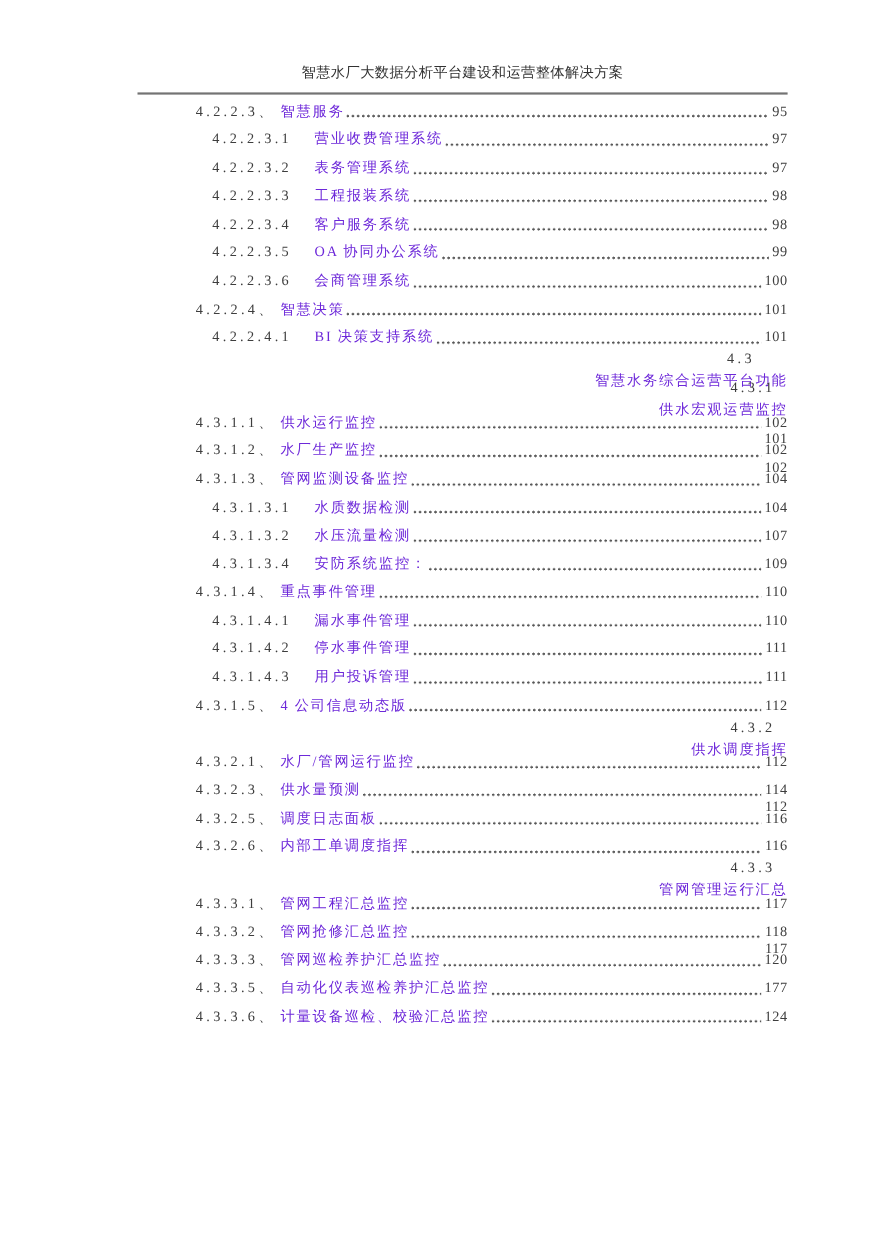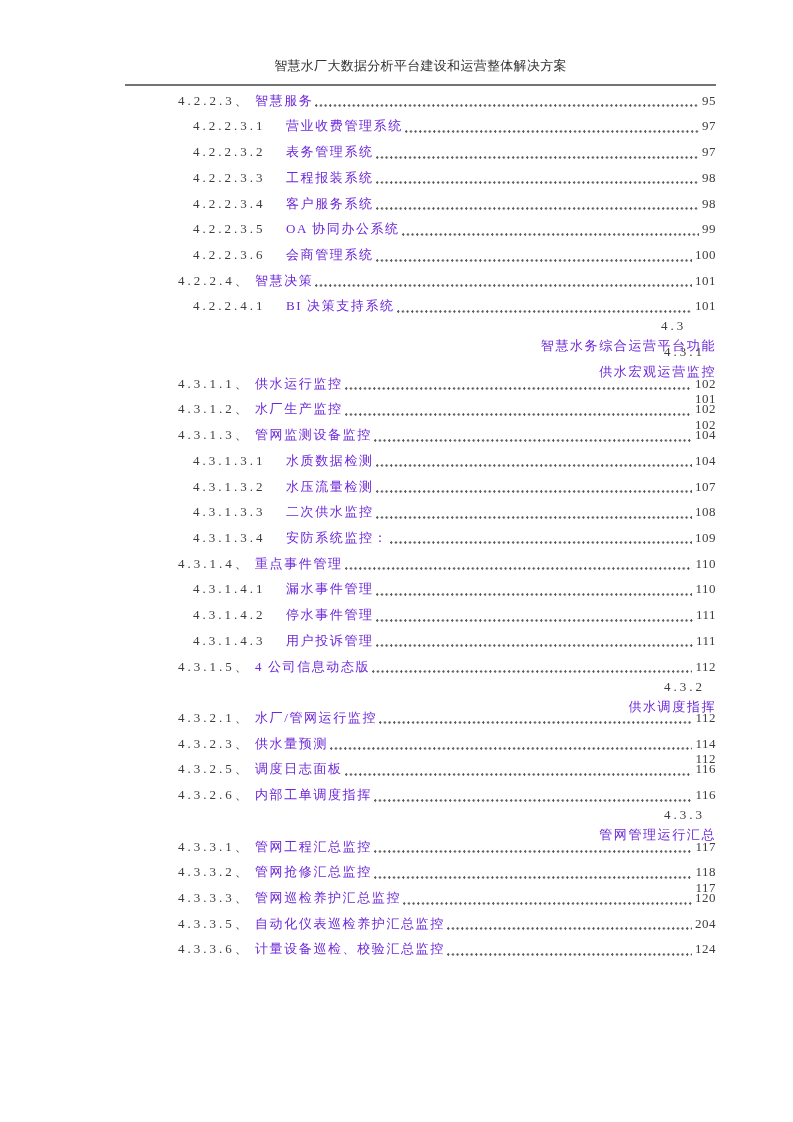--- a/index.html
+++ b/index.html
@@ -144,26 +144,20 @@
     <span class="leader"></span>
     <span class="pagenum">104</span>
   </div>
         <div class="toc-row lvl-4">
     <span class="num">4.3.1.3.2</span>
     <span class="label">水压流量检测</span>
     <span class="leader"></span>
     <span class="pagenum">107</span>
   </div>
         <div class="toc-row lvl-4">
-    <span class="num">4.3.1.3.3</span>
-    <span class="label">二次供水监控</span>
-    <span class="leader"></span>
-    <span class="pagenum">108</span>
-  </div>
-        <div class="toc-row lvl-4">
     <span class="num">4.3.1.3.4</span>
     <span class="label">安防系统监控：</span>
     <span class="leader"></span>
     <span class="pagenum">109</span>
   </div>
         <div class="toc-row lvl-3">
     <span class="num">4.3.1.4、</span>
     <span class="label">重点事件管理</span>
     <span class="leader"></span>
     <span class="pagenum">110</span>
@@ -243,21 +237,21 @@
         <div class="toc-row lvl-3">
     <span class="num">4.3.3.3、</span>
     <span class="label">管网巡检养护汇总监控</span>
     <span class="leader"></span>
     <span class="pagenum">120</span>
   </div>
         <div class="toc-row lvl-3">
     <span class="num">4.3.3.5、</span>
     <span class="label">自动化仪表巡检养护汇总监控</span>
     <span class="leader"></span>
-    <span class="pagenum">204</span>
+    <span class="pagenum">177</span>
   </div>
         <div class="toc-row lvl-3">
     <span class="num">4.3.3.6、</span>
     <span class="label">计量设备巡检、校验汇总监控</span>
     <span class="leader"></span>
     <span class="pagenum">124</span>
   </div>
       </div>
 
   </div>

